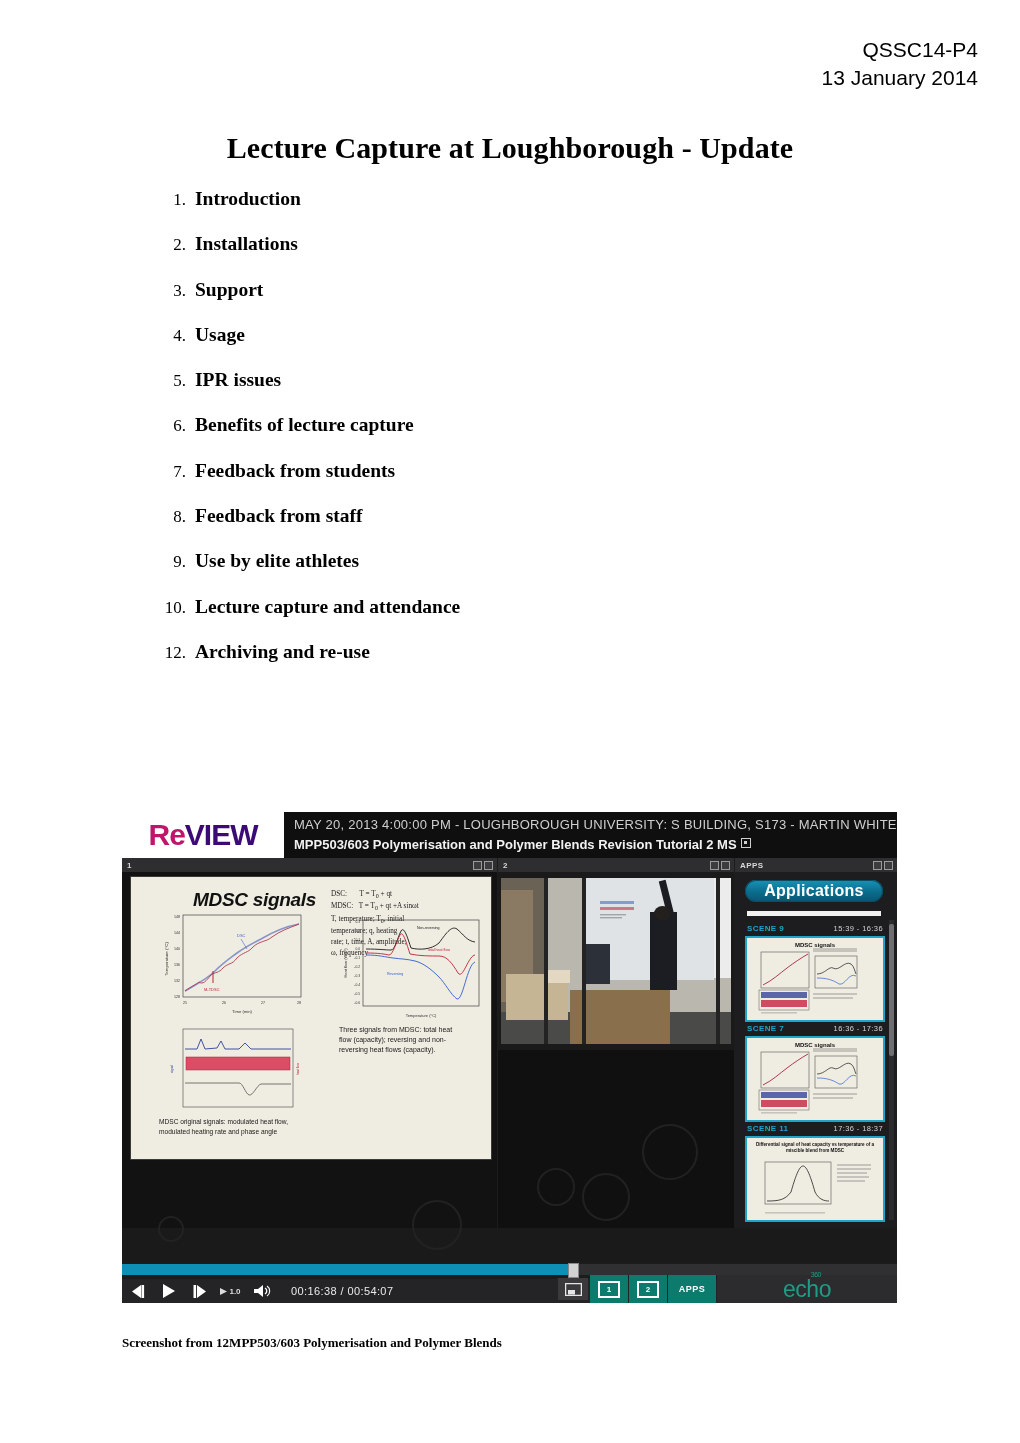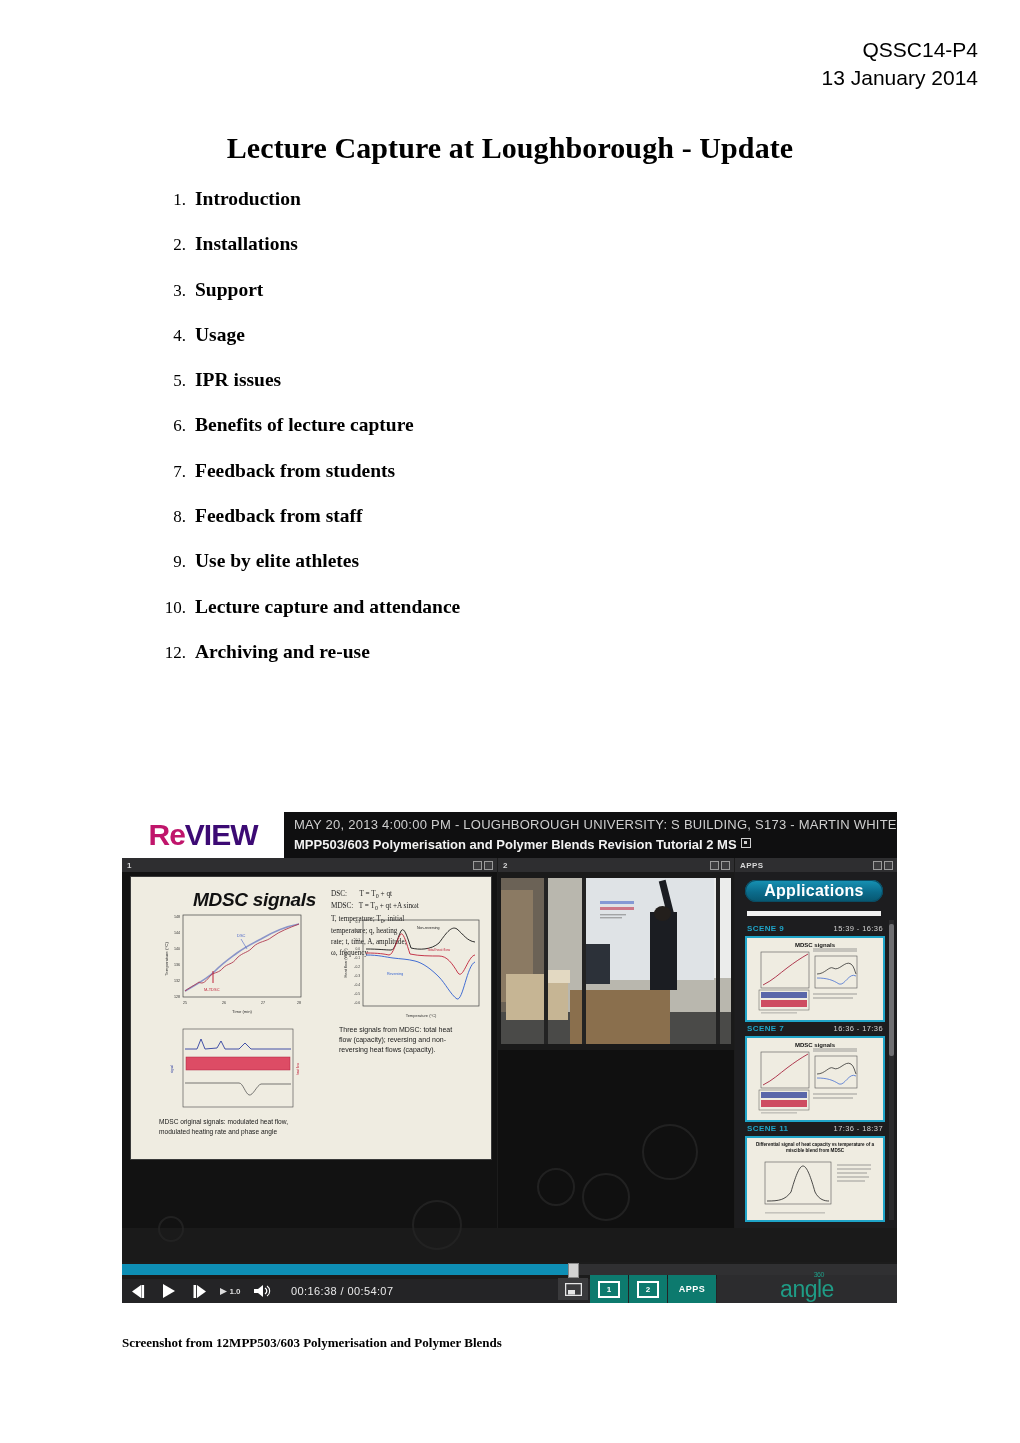--- a/index.html
+++ b/index.html
@@ -630,21 +630,21 @@
       </div>
       <div class="tealbtn">
         <span class="sq">1</span>
       </div>
       <div class="tealbtn">
         <span class="sq">2</span>
       </div>
       <div class="tealbtn lbl">APPS</div>
       <div class="echo-box">
         <span class="echo-txt">
-          <span>angle</span><span class="echo-360">360</span>
+          <span>echo</span><span class="echo-360">360</span>
         </span>
       </div>
     </div>
   </div>
 
 </div>
 
 <div class="caption">Screenshot from 12MPP503/603 Polymerisation and Polymer Blends</div>
 
 </body></html>

